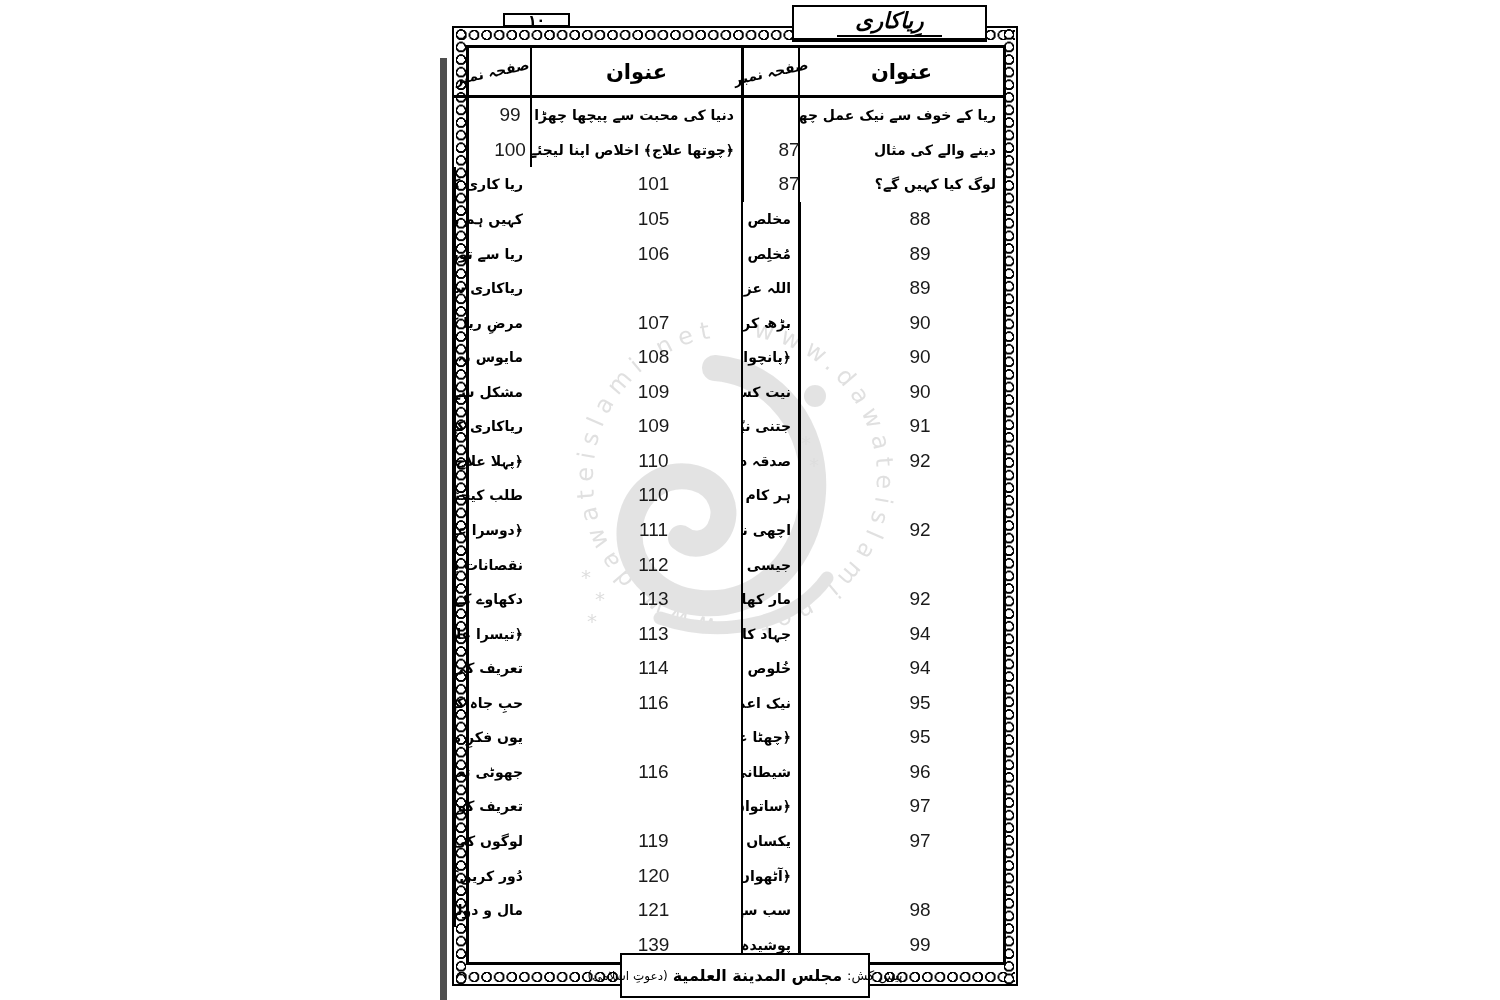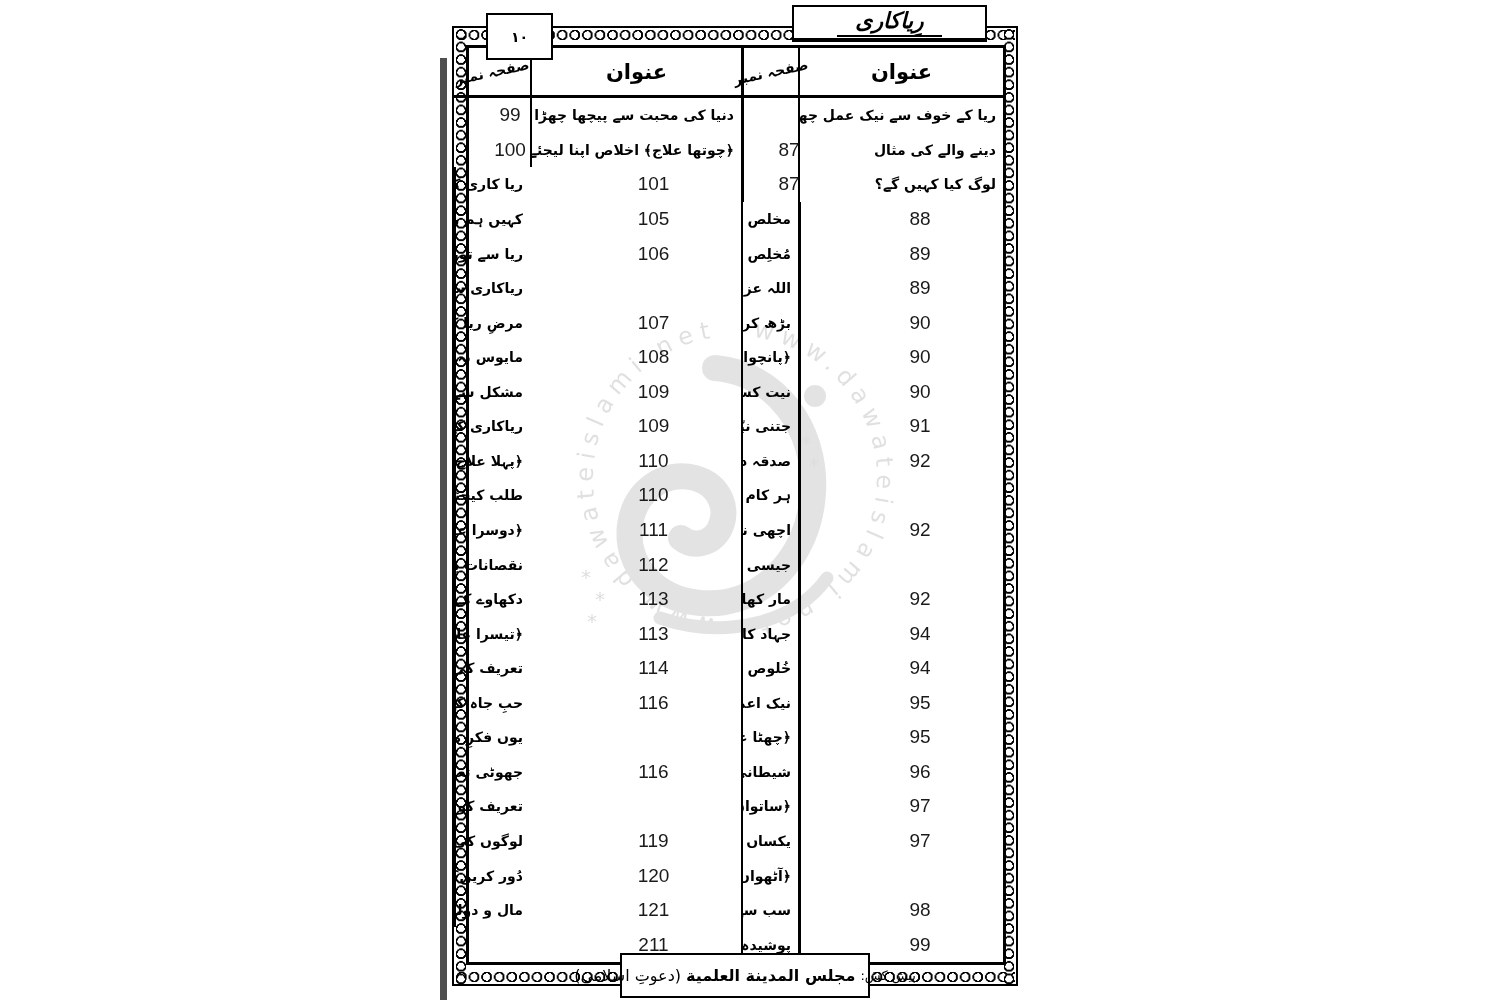--- a/index.html
+++ b/index.html
@@ -56,21 +56,21 @@
     padding:0 7px 0 2px; overflow:hidden; white-space:nowrap;
     font-size:14px; font-weight:700; letter-spacing:-0.3px; color:#000;
   }
   .c-num {
     display:flex; align-items:center; justify-content:center;
     font-family:"Liberation Sans", sans-serif; font-size:19px; color:#1a1a1a;padding-left:36px;
   }
 
   
   .badge {
-    position:absolute; left:486px; top:13px; width:67px; height:47px;
+    position:absolute; left:503px; top:13px; width:67px; height:14px;
     border:2px solid #000; background:#fff; z-index:5;
     display:flex; align-items:center; justify-content:center;
     font-size:14px; font-weight:bold;
   }
   .title-box {
     position:absolute; left:792px; top:5px; width:195px; height:37px;
     border:2px solid #000; border-bottom-width:4px; background:#fff; z-index:5;
     display:flex; align-items:center; justify-content:center;font-style:italic;
   }
   .title-box span {
@@ -78,21 +78,21 @@
     padding:0 18px 1px; line-height:1.2;
   }
   .footer-box {
     position:absolute; left:620px; top:953px; width:250px; height:45px;
     border:2px solid #000; background:#fff; z-index:5;
     display:flex; direction:rtl; align-items:center; justify-content:center; gap:5px;
     white-space:nowrap;
   }
   .footer-prefix { font-size:13px; }
   .footer-org    { font-size:16px; font-weight:bold; }
-  .footer-suffix { font-size:16px; }
+  .footer-suffix { font-size:12px; }
 </style>
 </head>
 <body>
 
 <div class="scan-bar"></div>
 
 <div class="frame">
   <div class="chain-h chain-top"></div>
   <div class="chain-h chain-bottom"></div>
   <div class="chain-v chain-left"></div>
@@ -226,21 +226,21 @@
     <div class="c-num c-rnum"></div>
     <div class="c-title c-ltitle">﴿آٹھواں علاج﴾ نیکیاں چھپائیے</div>
     <div class="c-num c-lnum">120</div>
     <div class="c-title c-rtitle">دُور کریں؟</div>
     <div class="c-num c-rnum">98</div>
     <div class="c-title c-ltitle">سب سے مضبوط مخلوق</div>
     <div class="c-num c-lnum">121</div>
     <div class="c-title c-rtitle">مال و دولت کی حِرص سے نجات</div>
     <div class="c-num c-rnum">99</div>
     <div class="c-title c-ltitle">پوشیدہ عمل افضل ہے</div>
-    <div class="c-num c-lnum">211</div>
+    <div class="c-num c-lnum">139</div>
   </div>
 
 <div class="badge">۱۰</div>
 
 <div class="title-box">
   <span>رِیاکاری</span>
 </div>
 
 <div class="footer-box">
   <span class="footer-prefix">پیش کش:</span>

